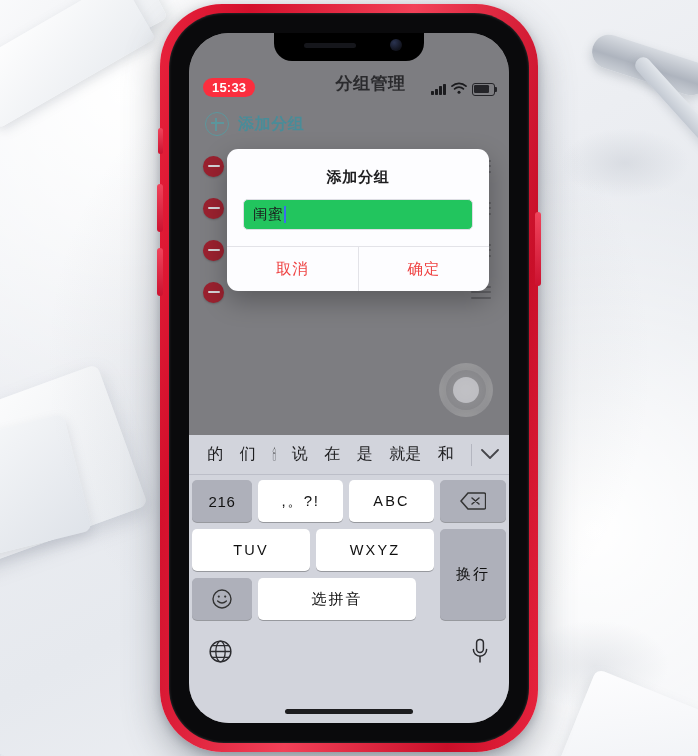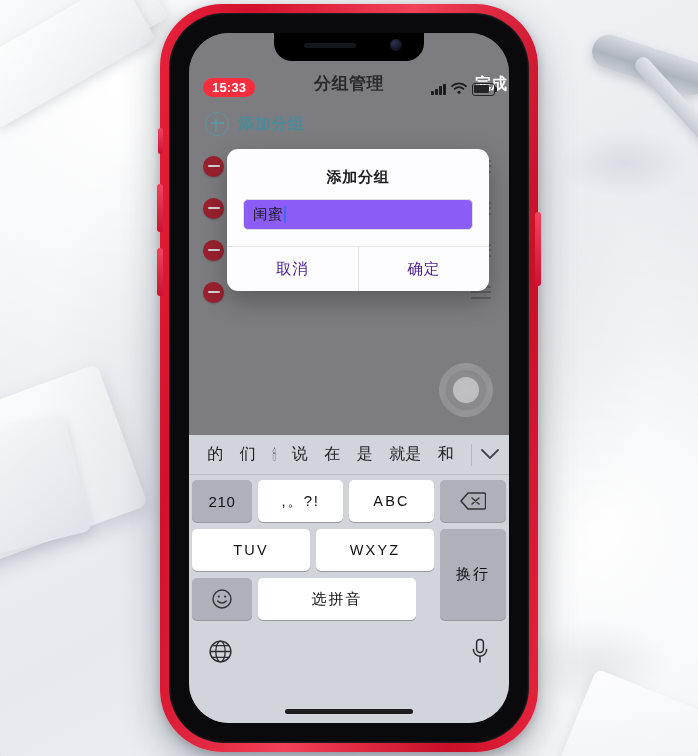--- a/index.html
+++ b/index.html
@@ -129,21 +129,21 @@
   .bars i:nth-child(1){height:4px;}
   .bars i:nth-child(2){height:6px;}
   .bars i:nth-child(3){height:8.5px;}
   .bars i:nth-child(4){height:11px;}
   .batt{width:21px;height:11px;border:1.4px solid #242428;border-radius:3px;position:relative;}
   .batt::after{content:"";position:absolute;right:-3.4px;top:3px;width:2px;height:5px;background:#242428;border-radius:0 1px 1px 0;}
   .batt i{position:absolute;left:1.3px;top:1.3px;bottom:1.3px;width:70%;background:#242428;border-radius:1.3px;display:block;}
 
   
   .app{position:absolute;inset:0;background:#808084;}
-  .navbar{position:absolute;left:0;top:30px;width:100%;height:42px;}
+  .navbar{position:absolute;left:0;top:30px;width:100%;height:42px;padding-left:43px;}
   .nav-title{
     position:absolute;left:0;right:0;top:9px;text-align:center;
     font-size:17px;font-weight:bold;color:#2b2b2e;letter-spacing:.5px;
   }
   .nav-right{
     position:absolute;right:2px;top:11px;font-size:16px;color:#ffffff;font-weight:bold;
   }
   .addrow{position:absolute;left:0;top:72px;width:100%;height:38px;display:flex;align-items:center;padding-left:16px;box-sizing:border-box;}
   .plus-ic{
     width:22px;height:22px;border-radius:50%;border:1.6px solid #5e9aa0;
@@ -182,30 +182,30 @@
     position:absolute;left:38px;top:116px;width:262px;
     background:#fdfdff;border-radius:11px;overflow:hidden;
     box-shadow:0 10px 26px rgba(0,0,0,.28);
   }
   .alert-title{
     text-align:center;font-size:15px;font-weight:bold;color:#1c1c1e;
     padding:19px 0 12px;letter-spacing:.8px;
   }
   .alert-input-wrap{padding:0 16px 16px;}
   .alert-input{
-    height:31px;border:1px solid #dedee4;border-radius:5px;background:#8b5cf6;
+    height:31px;border:1px solid #dedee4;border-radius:5px;background:#22c55e;
     display:flex;align-items:center;padding:0 9px;box-sizing:border-box;position:relative;
   }
   .alert-input .val{font-size:14.5px;color:#1b1b1d;letter-spacing:.5px;}
   .caret{display:inline-block;width:1.6px;height:17px;background:#3b6bf0;margin-left:1px;}
   .alert-sep{height:1px;background:#e3e3e8;}
   .alert-actions{display:flex;height:44px;}
   .alert-btn{
     flex:1;display:flex;align-items:center;justify-content:center;
-    font-size:15.5px;color:#4c1d95;letter-spacing:.8px;
+    font-size:15.5px;color:#ef4444;letter-spacing:.8px;
   }
   .alert-vsep{width:1px;background:#e3e3e8;}
 
   
   .kb{
     position:absolute;left:0;right:0;bottom:0;height:288px;
     background:#d2d4dc;
   }
   .kb-sugg{
     height:40px;display:flex;align-items:center;
@@ -355,21 +355,21 @@
             <span class="chev">
               <svg width="18" height="11" viewBox="0 0 18 11">
                   <path d="M1 1 L9 9 L17 1" fill="none" stroke="#45454a" stroke-width="1.8" stroke-linecap="round" stroke-linejoin="round"></path>
                 </svg>
             </span>
           </div>
 
           <div class="kb-rows">
 
             <div class="kb-row">
-              <div class="key dark fn">210</div>
+              <div class="key dark fn">216</div>
               <div class="key">,。?!</div>
               <div class="key alpha">ABC</div>
               <div class="key dark fnr">
                 <svg width="26" height="18" viewBox="0 0 26 18">
                     <path d="M8 1 H24 a1.6 1.6 0 0 1 1.6 1.6 V15.4 A1.6 1.6 0 0 1 24 17 H8 L1 9 Z" fill="none" stroke="#333" stroke-width="1.5"></path>
                     <path d="M12 6 L19 12 M19 6 L12 12" stroke="#333" stroke-width="1.5" stroke-linecap="round"></path>
                   </svg>
               </div>
             </div>
 

